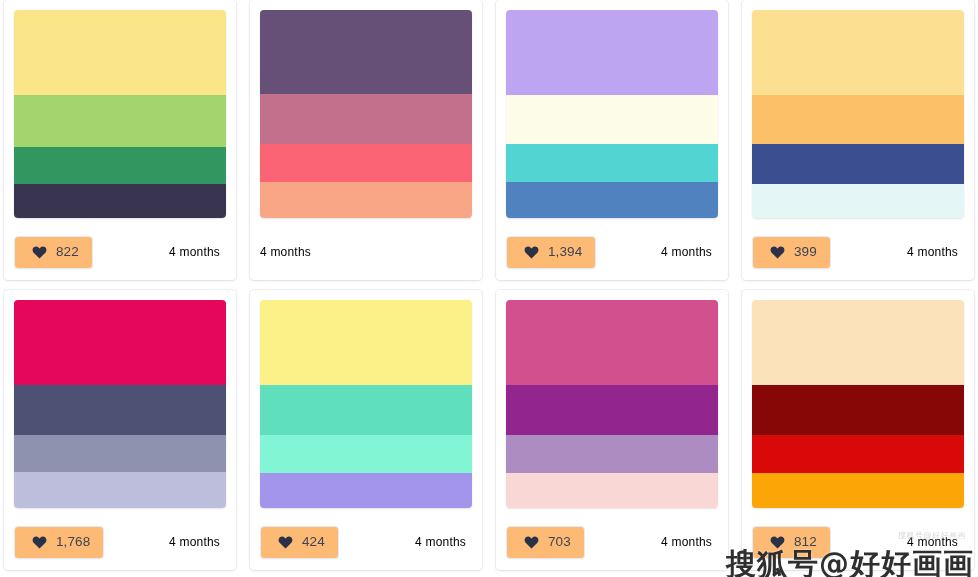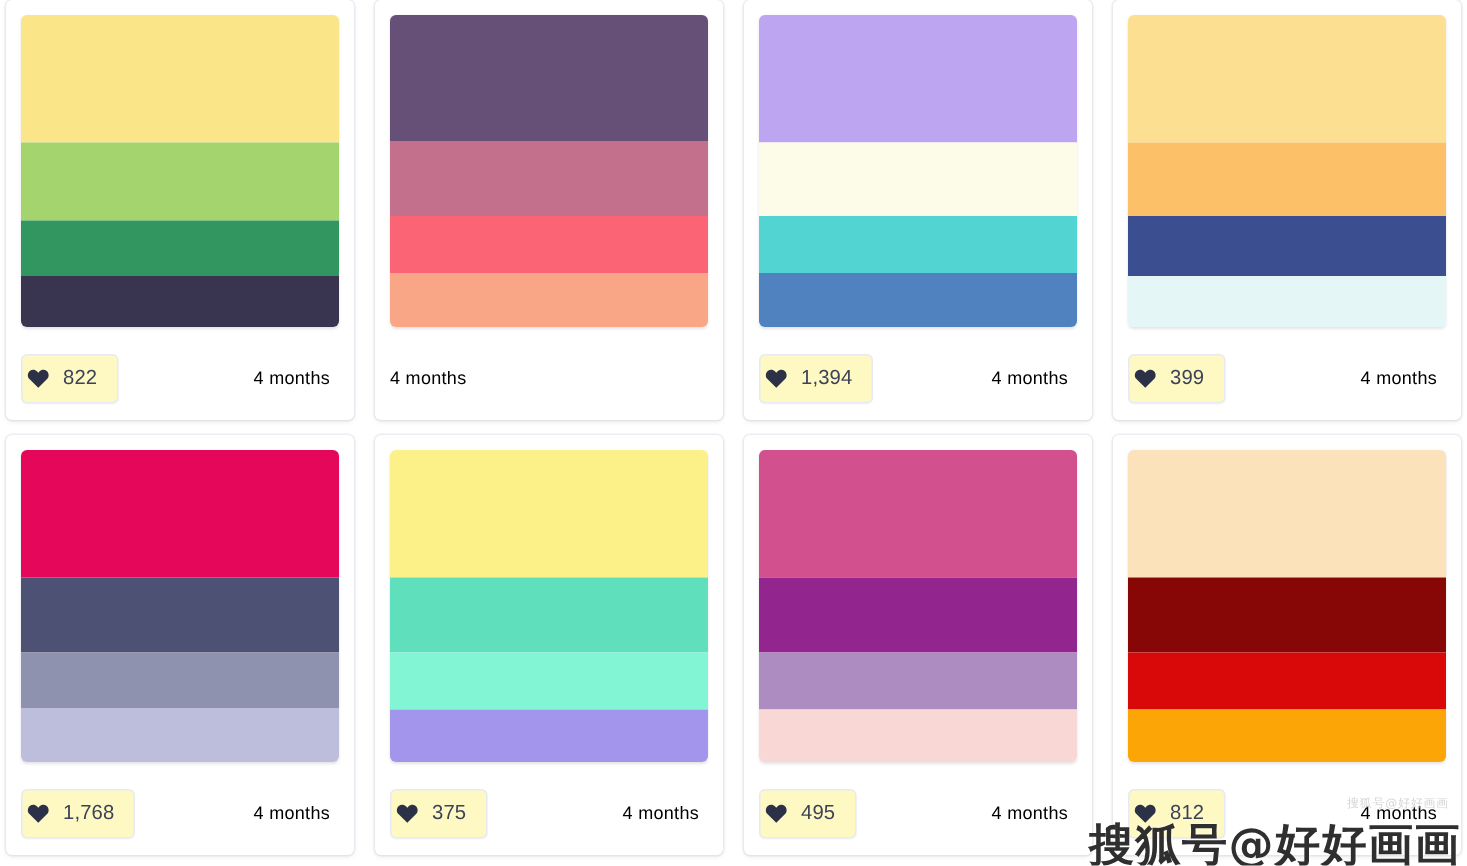--- a/index.html
+++ b/index.html
@@ -50,22 +50,22 @@
     justify-content: space-between;
     margin-top: 17px;
     height: 34px;
   }
   .like-pill {
     display: inline-flex;
     align-items: center;
     gap: 9px;
     border: 1px solid #e7eaf0;
     border-radius: 4px;
-    background: #fef9c3;
-    padding: 6px 13px 6px 3px;
+    background: #fdba74;
+    padding: 6px 13px 6px 17px;
     height: 33px;
     box-shadow: 0 1px 1px rgba(70,70,90,0.04);
   }
   .heart {
     width: 15px;
     height: 14px;
     display: block;
     flex: none;
   }
   .like-count {
@@ -204,39 +204,39 @@
           <div class="swatch" title="#fbf188" style="background: rgb(251, 241, 136); height: 40.8654%;"></div>
           <div class="swatch" title="#60dfbd" style="background: rgb(96, 223, 189); height: 24.0385%;"></div>
           <div class="swatch" title="#81f5d4" style="background: rgb(129, 245, 212); height: 18.2692%;"></div>
           <div class="swatch" title="#a394ec" style="background: rgb(163, 148, 236); height: 16.8269%;"></div>
         </div>
     <div class="card-footer">
       <div class="like-pill">
         <svg class="heart" viewBox="0 0 24 22">
           <path d="M12 21.3 2.6 12.1C.2 9.7.4 5.6 3 3.4c2.3-2 5.8-1.6 7.8.6l1.2 1.3 1.2-1.3c2-2.2 5.5-2.6 7.8-.6 2.6 2.2 2.8 6.3.4 8.7L12 21.3z" fill="#2b3147"></path>
         </svg>
-        <span class="like-count">375</span>
+        <span class="like-count">424</span>
       </div>
       <span class="age">4 months</span>
     </div>
   </div>
 
   <div class="card">
     <div class="palette">
           <div class="swatch" title="#d3508f" style="background: rgb(211, 80, 143); height: 40.8654%;"></div>
           <div class="swatch" title="#93268e" style="background: rgb(147, 38, 142); height: 24.0385%;"></div>
           <div class="swatch" title="#ad8cc1" style="background: rgb(173, 140, 193); height: 18.2692%;"></div>
           <div class="swatch" title="#f9d7d5" style="background: rgb(249, 215, 213); height: 16.8269%;"></div>
         </div>
     <div class="card-footer">
       <div class="like-pill">
         <svg class="heart" viewBox="0 0 24 22">
           <path d="M12 21.3 2.6 12.1C.2 9.7.4 5.6 3 3.4c2.3-2 5.8-1.6 7.8.6l1.2 1.3 1.2-1.3c2-2.2 5.5-2.6 7.8-.6 2.6 2.2 2.8 6.3.4 8.7L12 21.3z" fill="#2b3147"></path>
         </svg>
-        <span class="like-count">495</span>
+        <span class="like-count">703</span>
       </div>
       <span class="age">4 months</span>
     </div>
   </div>
 
   <div class="card">
     <div class="palette">
           <div class="swatch" title="#fbe2bb" style="background: rgb(251, 226, 187); height: 40.8654%;"></div>
           <div class="swatch" title="#870606" style="background: rgb(135, 6, 6); height: 24.0385%;"></div>
           <div class="swatch" title="#da0909" style="background: rgb(218, 9, 9); height: 18.2692%;"></div>

